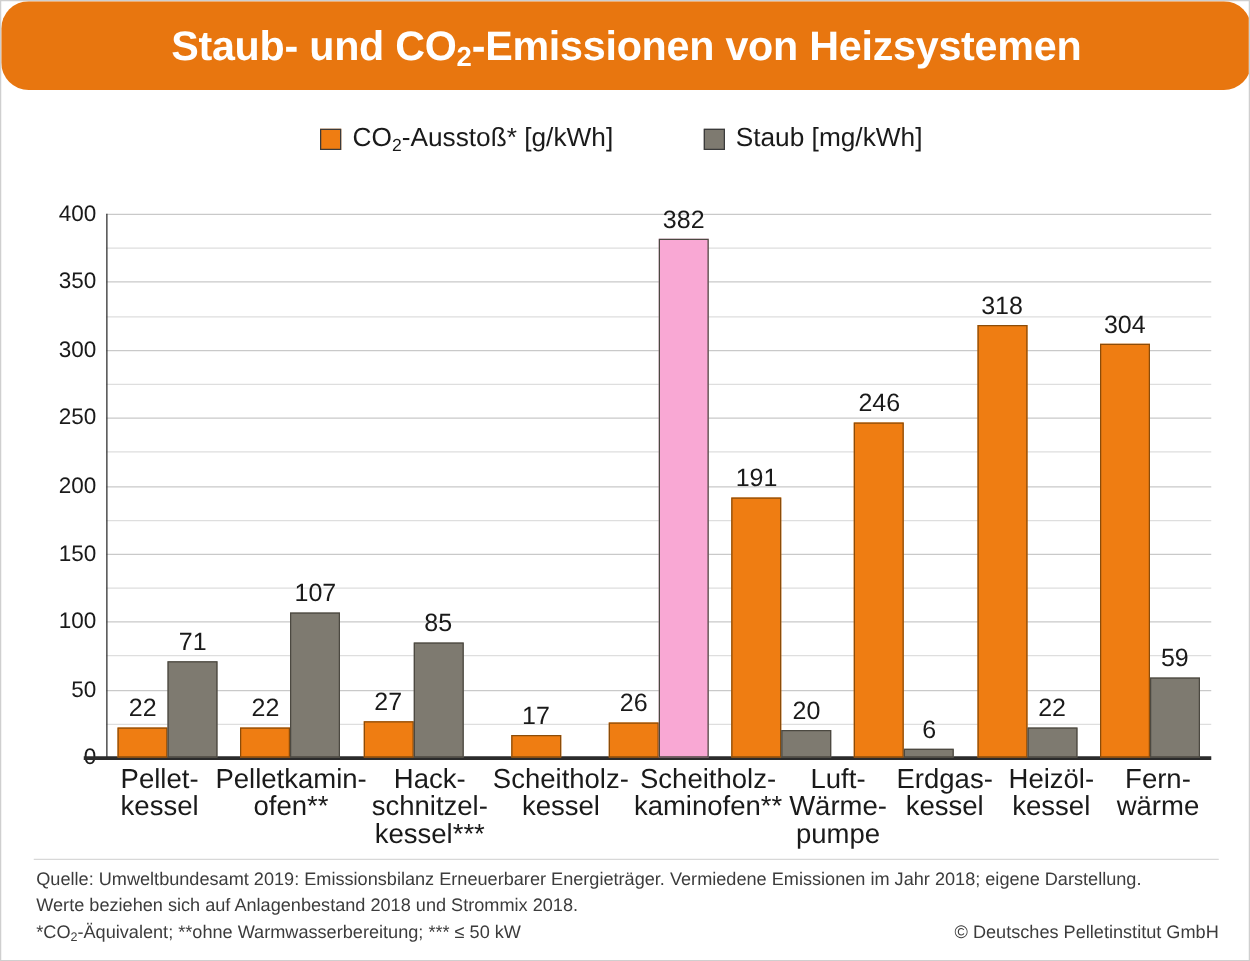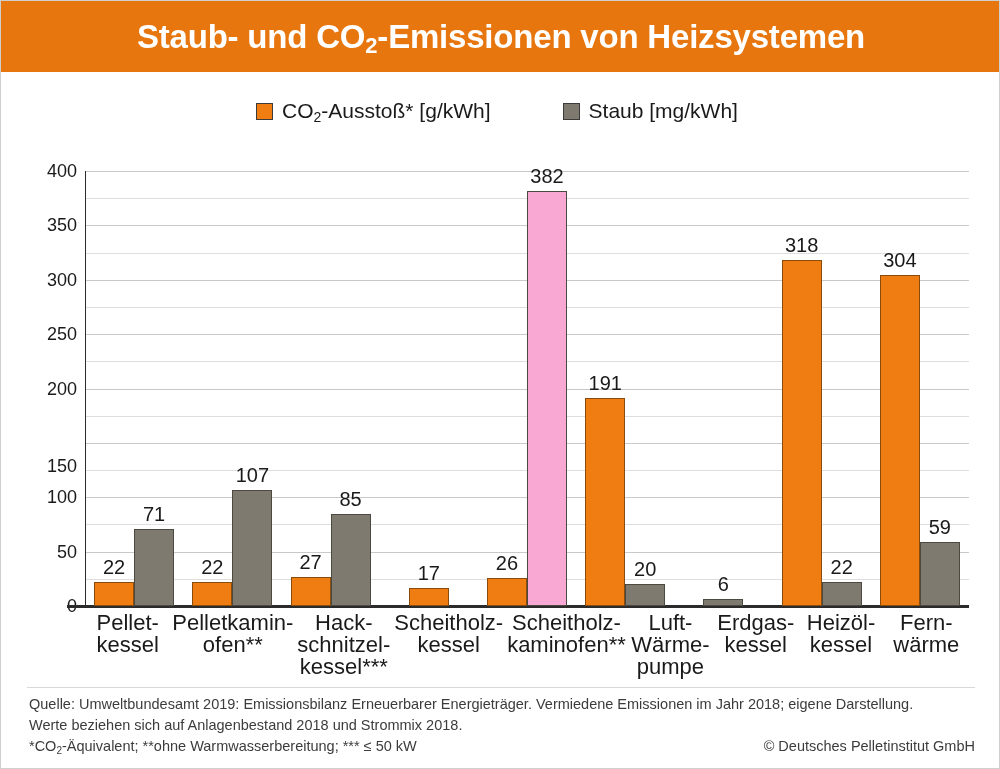--- a/index.html
+++ b/index.html
@@ -23,20 +23,21 @@
   
   .header-bar {
     position: absolute;
     left: 0; top: 0;
     width: 1000px;
     height: 71px;
     background: #E8760F;
     display: flex;
     align-items: center;
     justify-content: center;
+    border-radius: 22px;
   }
   .header-title {
     color: #ffffff;
     font-size: 33px;
     font-weight: bold;
     letter-spacing: -0.2px;
     font-family: "Liberation Sans", sans-serif;
     white-space: nowrap;
   }
   .header-title sub {
@@ -275,21 +276,21 @@
         <div class="gridline" style="top: 108.75px;"></div>
         <div class="gridline minor" style="top: 81.5625px;"></div>
         <div class="gridline" style="top: 54.375px;"></div>
         <div class="gridline minor" style="top: 27.1875px;"></div>
         <div class="gridline" style="top: 0px;"></div>
       </div>
     <div class="y-axis-labels" id="y-axis-labels">
         <div class="y-tick-label" style="top: 605px;">0</div>
         <div class="y-tick-label" style="top: 550.625px;">50</div>
         <div class="y-tick-label" style="top: 496.25px;">100</div>
-        <div class="y-tick-label" style="top: 441.875px; margin-top: 23px;">150</div>
+        <div class="y-tick-label" style="top: 441.875px;">150</div>
         <div class="y-tick-label" style="top: 387.5px;">200</div>
         <div class="y-tick-label" style="top: 333.125px;">250</div>
         <div class="y-tick-label" style="top: 278.75px;">300</div>
         <div class="y-tick-label" style="top: 224.375px;">350</div>
         <div class="y-tick-label" style="top: 170px;">400</div>
       </div>
     <div class="axis-yline"></div>
     <div class="axis-baseline"></div>
     <div class="groups" id="groups">
         <div class="group">
@@ -331,20 +332,23 @@
         </div>
         <div class="group">
           <div class="bar co2" style="height: 207.713px; background: rgb(239, 125, 18);">
             <span class="bar-value">191</span>
           </div>
           <div class="bar dust" style="height: 21.75px; background: rgb(126, 122, 112);">
             <span class="bar-value">20</span>
           </div>
         </div>
         <div class="group">
+          <div class="bar co2" style="height: 267.525px; background: rgb(239, 125, 18);">
+            <span class="bar-value">246</span>
+          </div>
           <div class="bar dust" style="height: 6.525px; background: rgb(126, 122, 112);">
             <span class="bar-value">6</span>
           </div>
         </div>
         <div class="group">
           <div class="bar co2" style="height: 345.825px; background: rgb(239, 125, 18);">
             <span class="bar-value">318</span>
           </div>
           <div class="bar dust" style="height: 23.925px; background: rgb(126, 122, 112);">
             <span class="bar-value">22</span>

